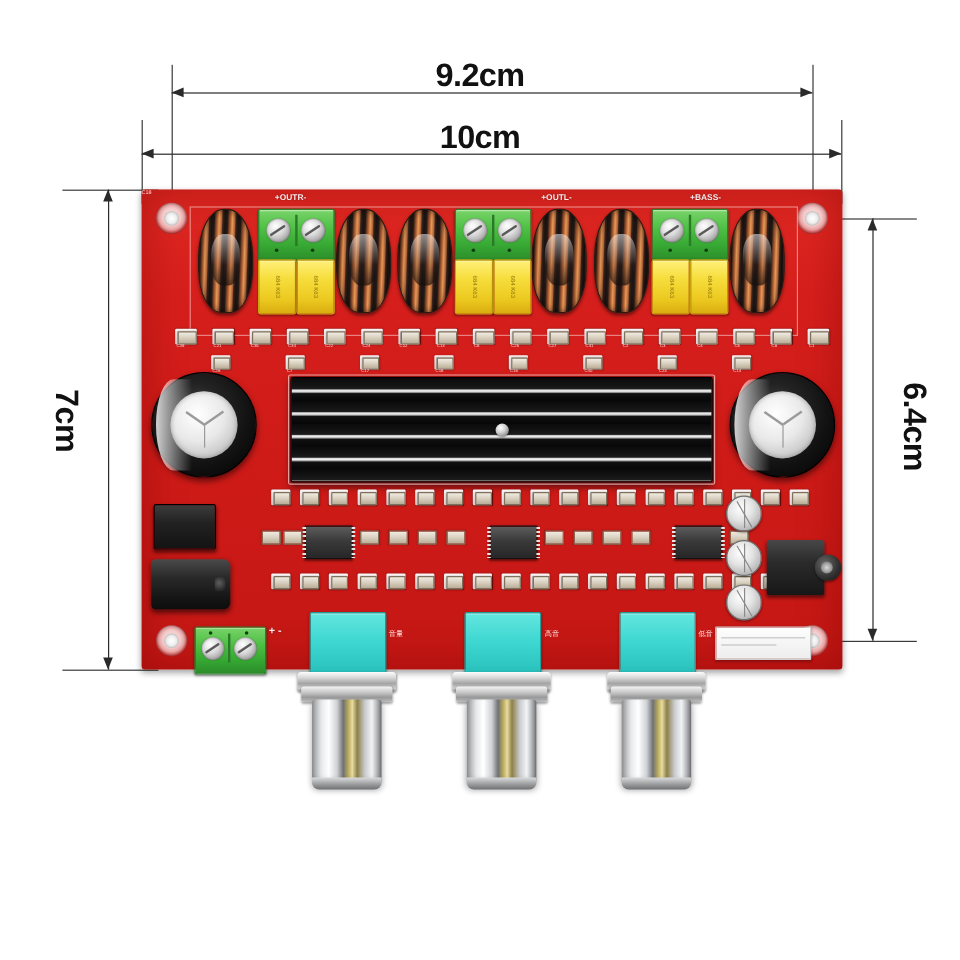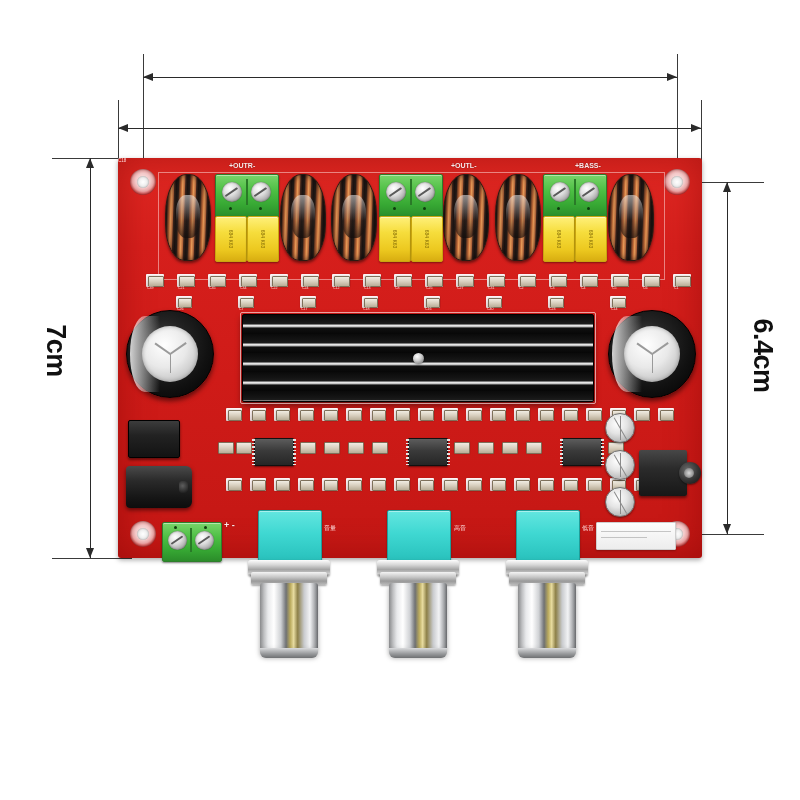--- a/index.html
+++ b/index.html
@@ -274,24 +274,26 @@
 
   <div class="ext ext-v" style="left:118px;top:100px;height:70px;"></div>
   <div class="ext ext-v" style="left:701px;top:100px;height:70px;"></div>
 
   <div class="ext ext-v" style="left:143px;top:54px;height:120px;"></div>
   <div class="ext ext-v" style="left:677px;top:54px;height:120px;"></div>
 
   <div class="dimline dim-h" style="left:143px;top:77px;width:534px;"></div>
   <div class="arrow arrow-l" style="left:143px;top:73px;"></div>
   <div class="arrow arrow-r" style="left:667px;top:73px;"></div>
+  <div class="dimlabel" style="left:0;top:48px;width:800px;text-align:center;font-size:27px;">9.2cm</div>
 
   <div class="dimline dim-h" style="left:118px;top:128px;width:583px;"></div>
   <div class="arrow arrow-l" style="left:118px;top:124px;"></div>
   <div class="arrow arrow-r" style="left:691px;top:124px;"></div>
+  <div class="dimlabel" style="left:0;top:99px;width:800px;text-align:center;font-size:27px;">10cm</div>
 
   <div class="ext ext-h" style="left:52px;top:158px;width:80px;"></div>
   <div class="ext ext-h" style="left:52px;top:558px;width:80px;"></div>
   <div class="dimline dim-v" style="left:90px;top:158px;height:400px;"></div>
   <div class="arrow arrow-u" style="left:86px;top:158px;"></div>
   <div class="arrow arrow-d" style="left:86px;top:548px;"></div>
   <div class="dimlabel rot90" style="left:25px;top:335px;width:60px;text-align:center;font-size:27px;">7cm</div>
 
   <div class="ext ext-h" style="left:684px;top:182px;width:80px;"></div>
   <div class="ext ext-h" style="left:684px;top:534px;width:80px;"></div>

